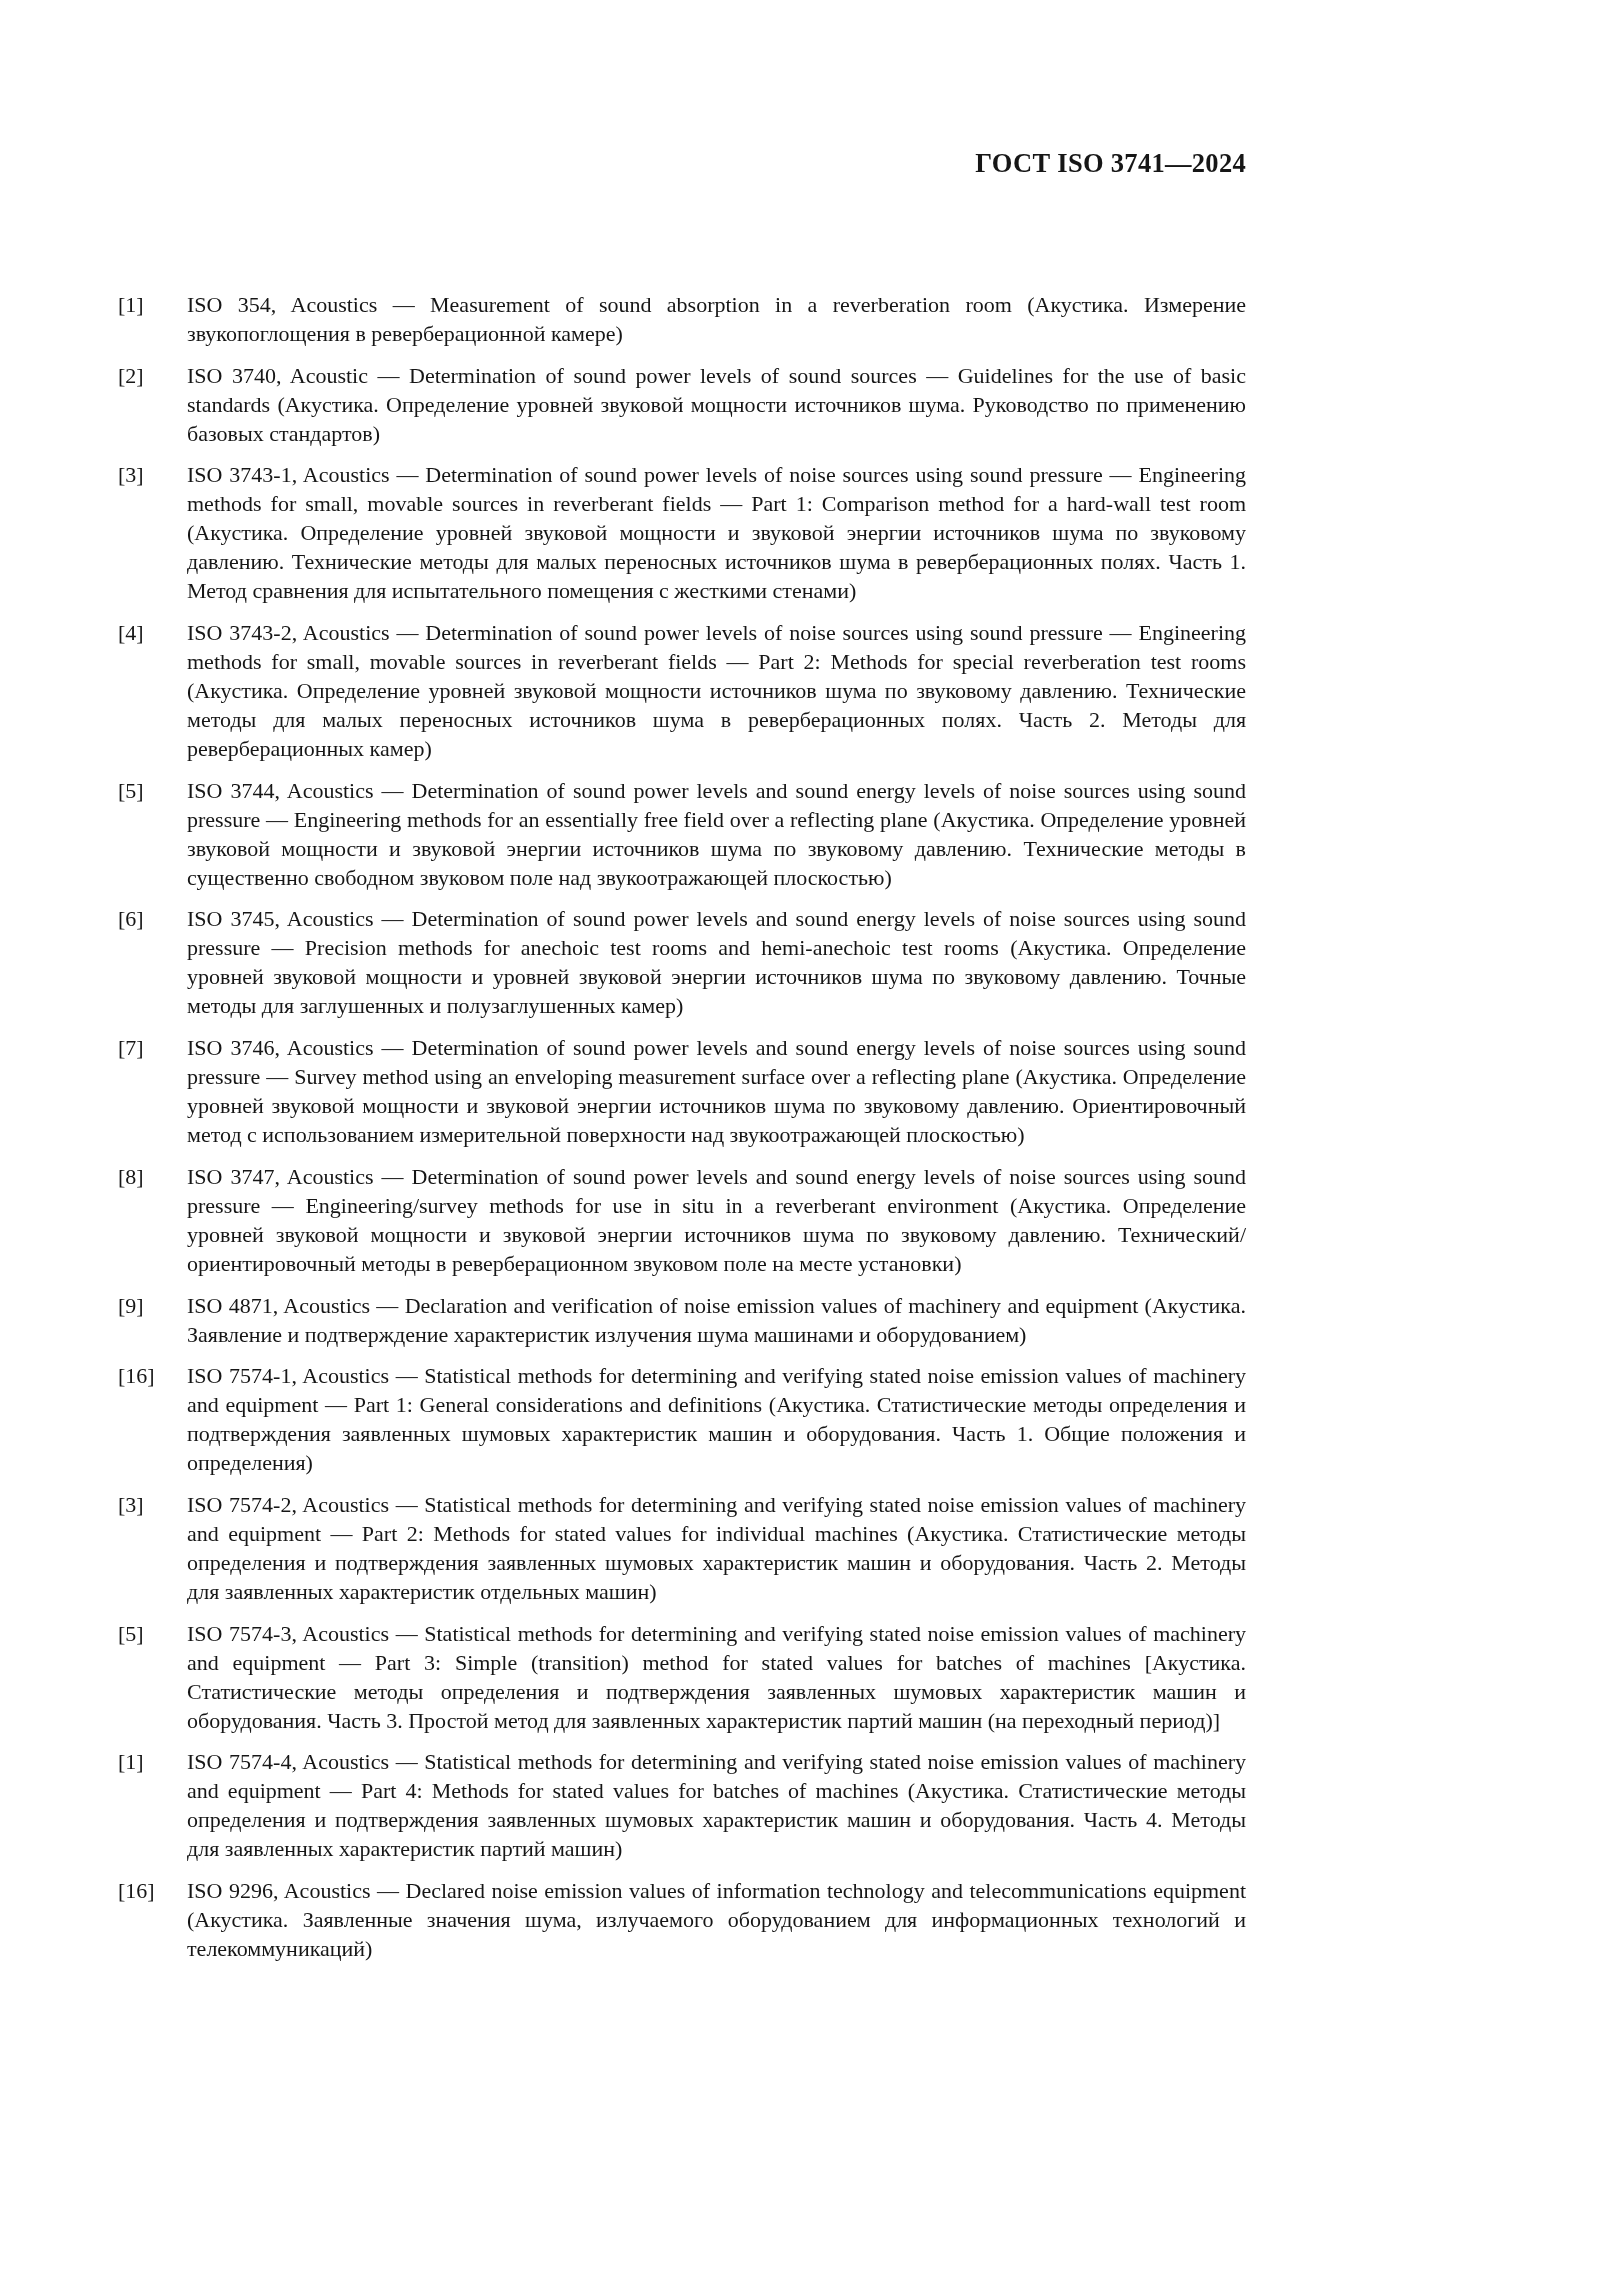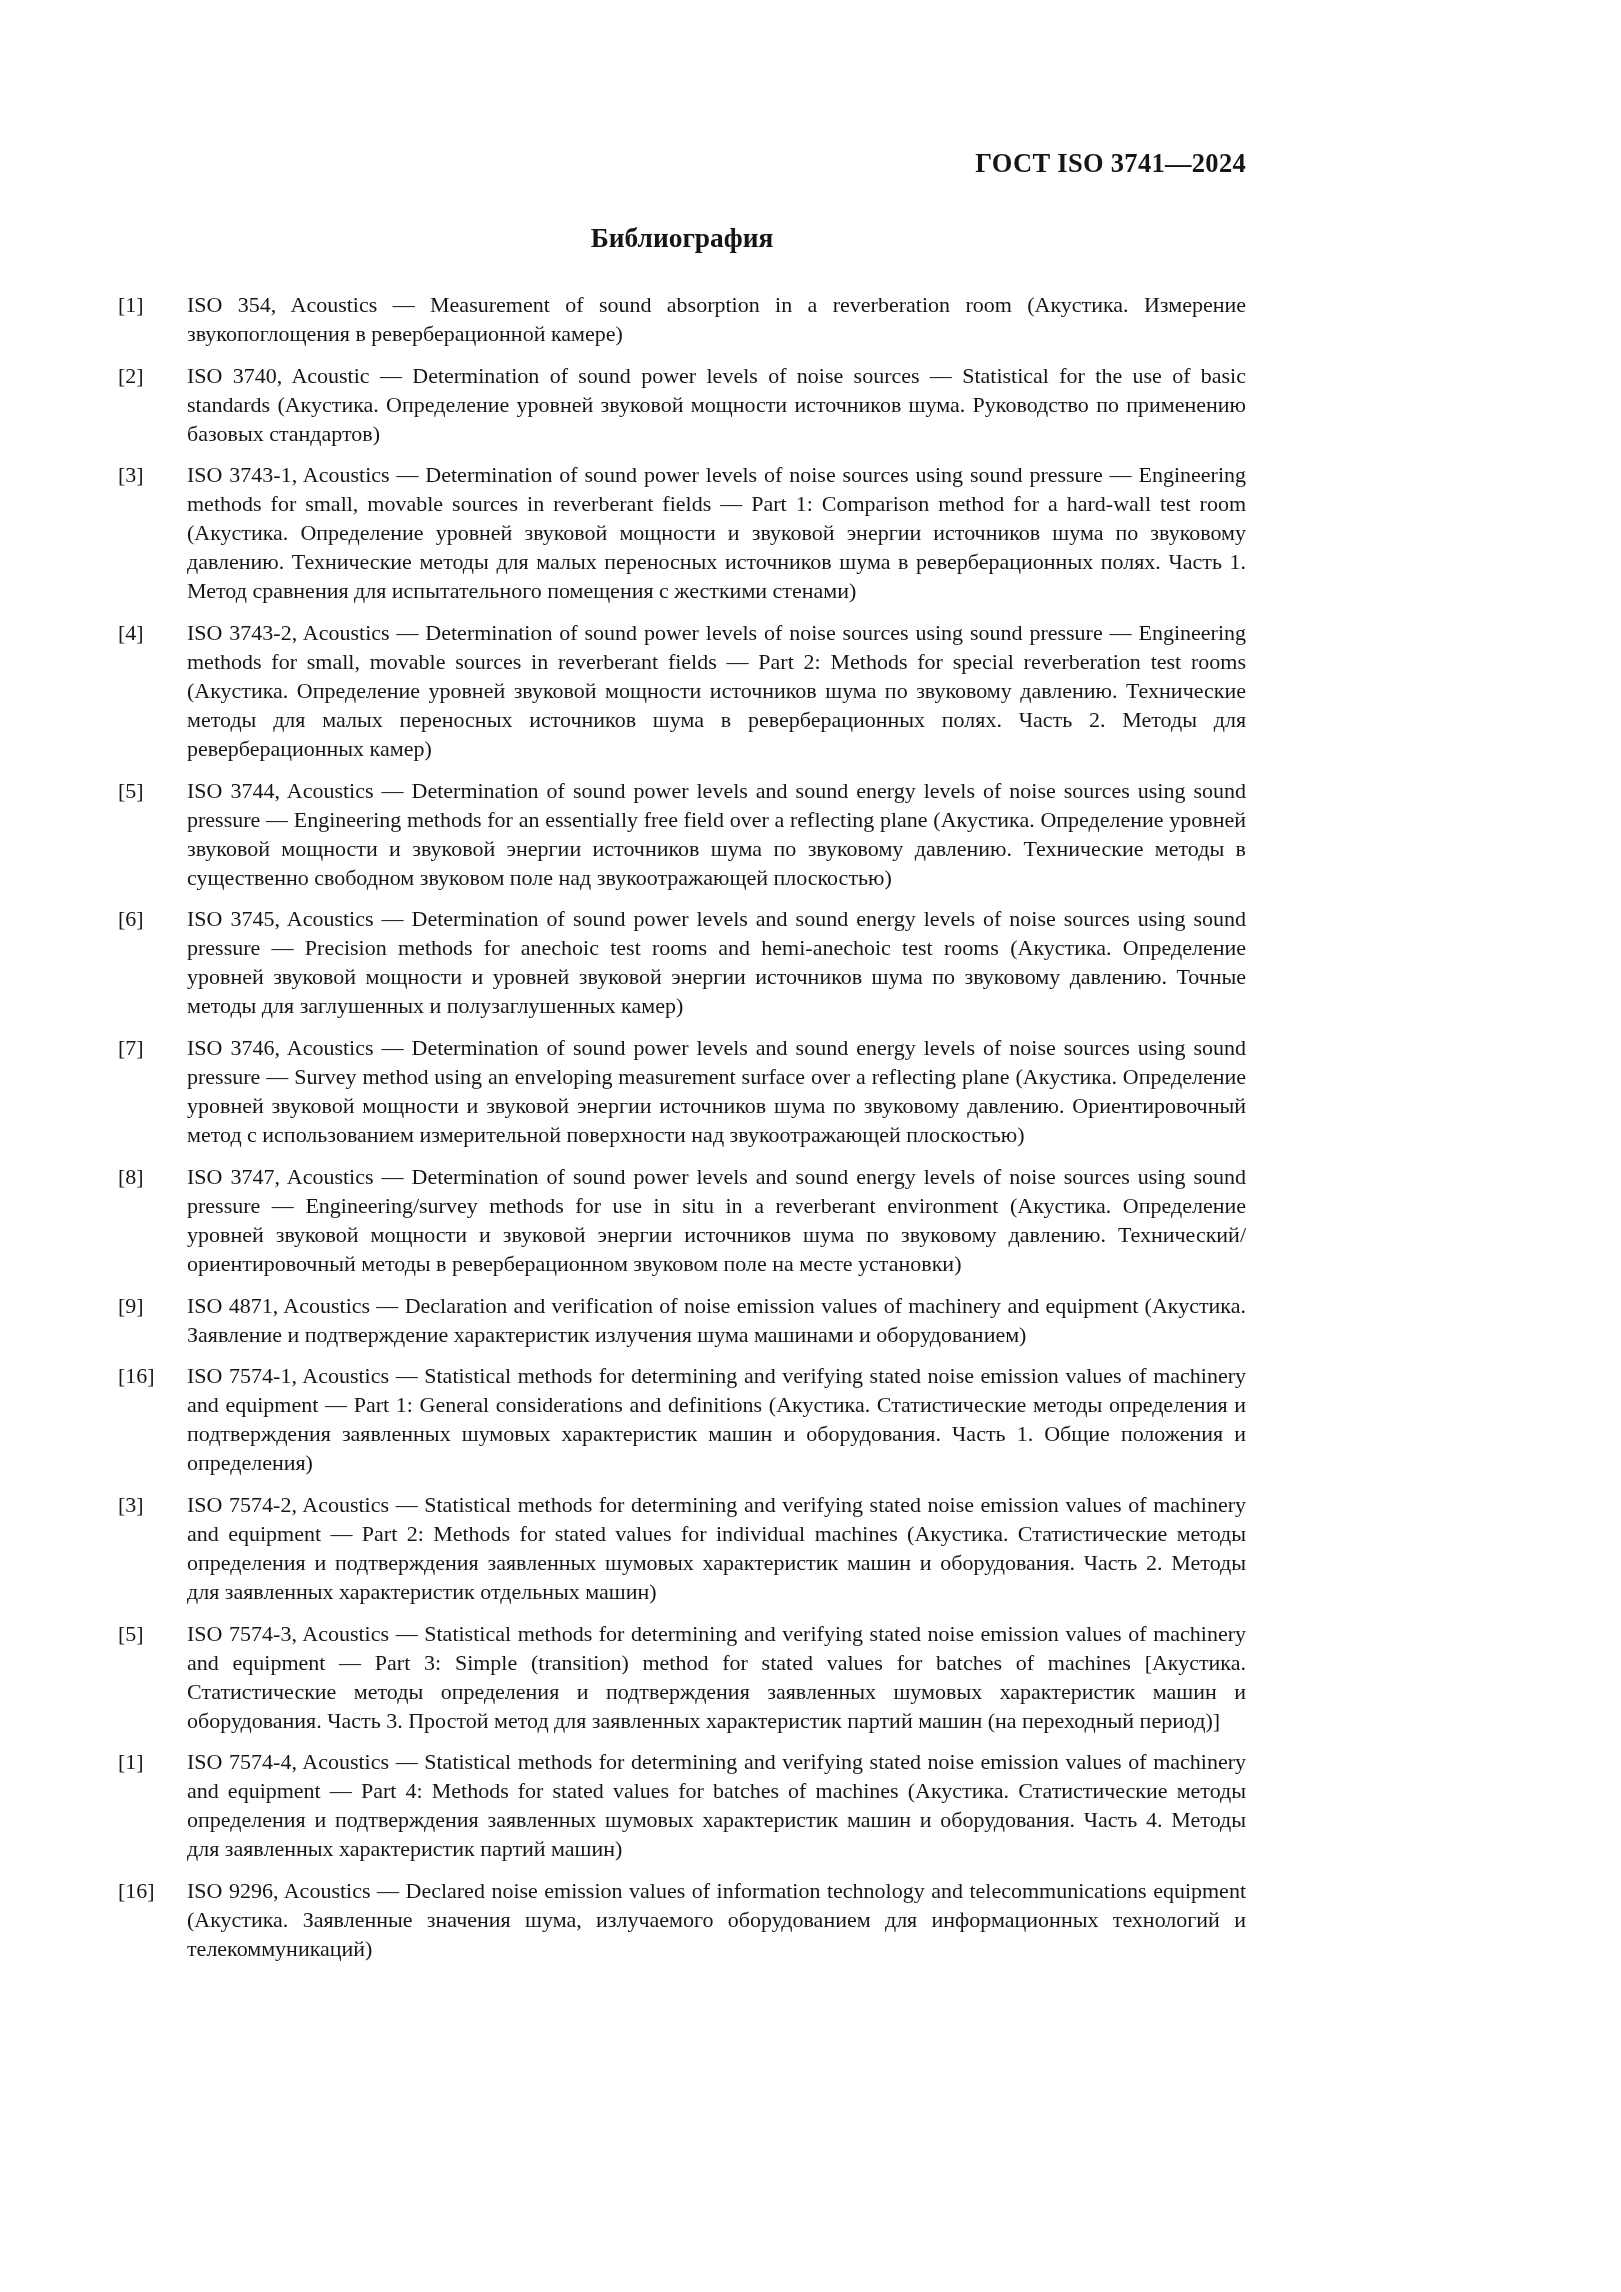--- a/index.html
+++ b/index.html
@@ -64,31 +64,30 @@
 </style>
 </head>
 <body>
 
 <div class="page">
 
   <div class="running-header">
     <span>ГОСТ ISO 3741—2024</span>
   </div>
 
-  <h1 class="doc-title">Библиография</h1>
 
   <ol class="bib-list" id="bib-list">
   <li class="bib-entry">
     <span class="bib-label">[1]</span>
     <div class="bib-text">ISO 354, Acoustics — Measurement of sound absorption in a reverberation room (Акустика. Измерение звукопоглощения в реверберационной камере)</div>
   </li>
 
   <li class="bib-entry">
     <span class="bib-label">[2]</span>
-    <div class="bib-text">ISO 3740, Acoustic — Determination of sound power levels of noise sources — Statistical for the use of basic standards (Акустика. Определение уровней звуковой мощности источников шума. Руководство по применению базовых стандартов)</div>
+    <div class="bib-text">ISO 3740, Acoustic — Determination of sound power levels of sound sources — Guidelines for the use of basic standards (Акустика. Определение уровней звуковой мощности источников шума. Руководство по применению базовых стандартов)</div>
   </li>
 
   <li class="bib-entry">
     <span class="bib-label">[3]</span>
     <div class="bib-text">ISO 3743-1, Acoustics — Determination of sound power levels of noise sources using sound pressure — Engineering methods for small, movable sources in reverberant fields — Part 1: Comparison method for a hard-wall test room (Акустика. Определение уровней звуковой мощности и звуковой энергии источников шума по звуковому давлению. Технические методы для малых переносных источников шума в реверберационных полях. Часть 1. Метод сравнения для испытательного помещения с жесткими стенами)</div>
   </li>
 
   <li class="bib-entry">
     <span class="bib-label">[4]</span>
     <div class="bib-text">ISO 3743-2, Acoustics — Determination of sound power levels of noise sources using sound pressure — Engineering methods for small, movable sources in reverberant fields — Part 2: Methods for special reverberation test rooms (Акустика. Определение уровней звуковой мощности источников шума по звуковому давлению. Технические методы для малых переносных источников шума в реверберационных полях. Часть 2. Методы для реверберационных камер)</div>

